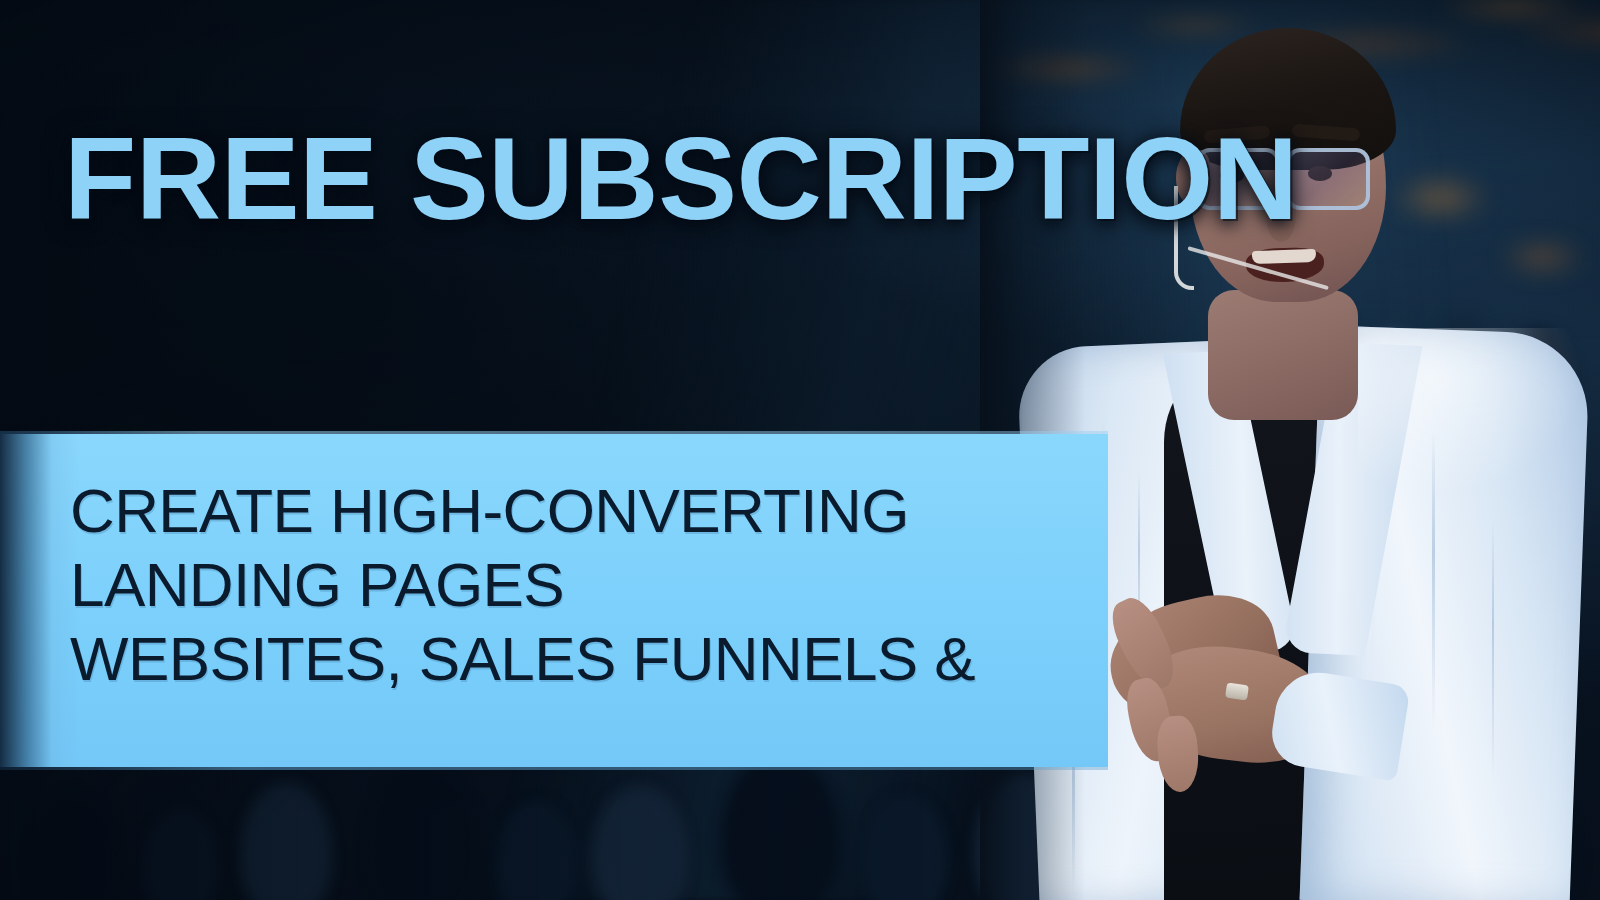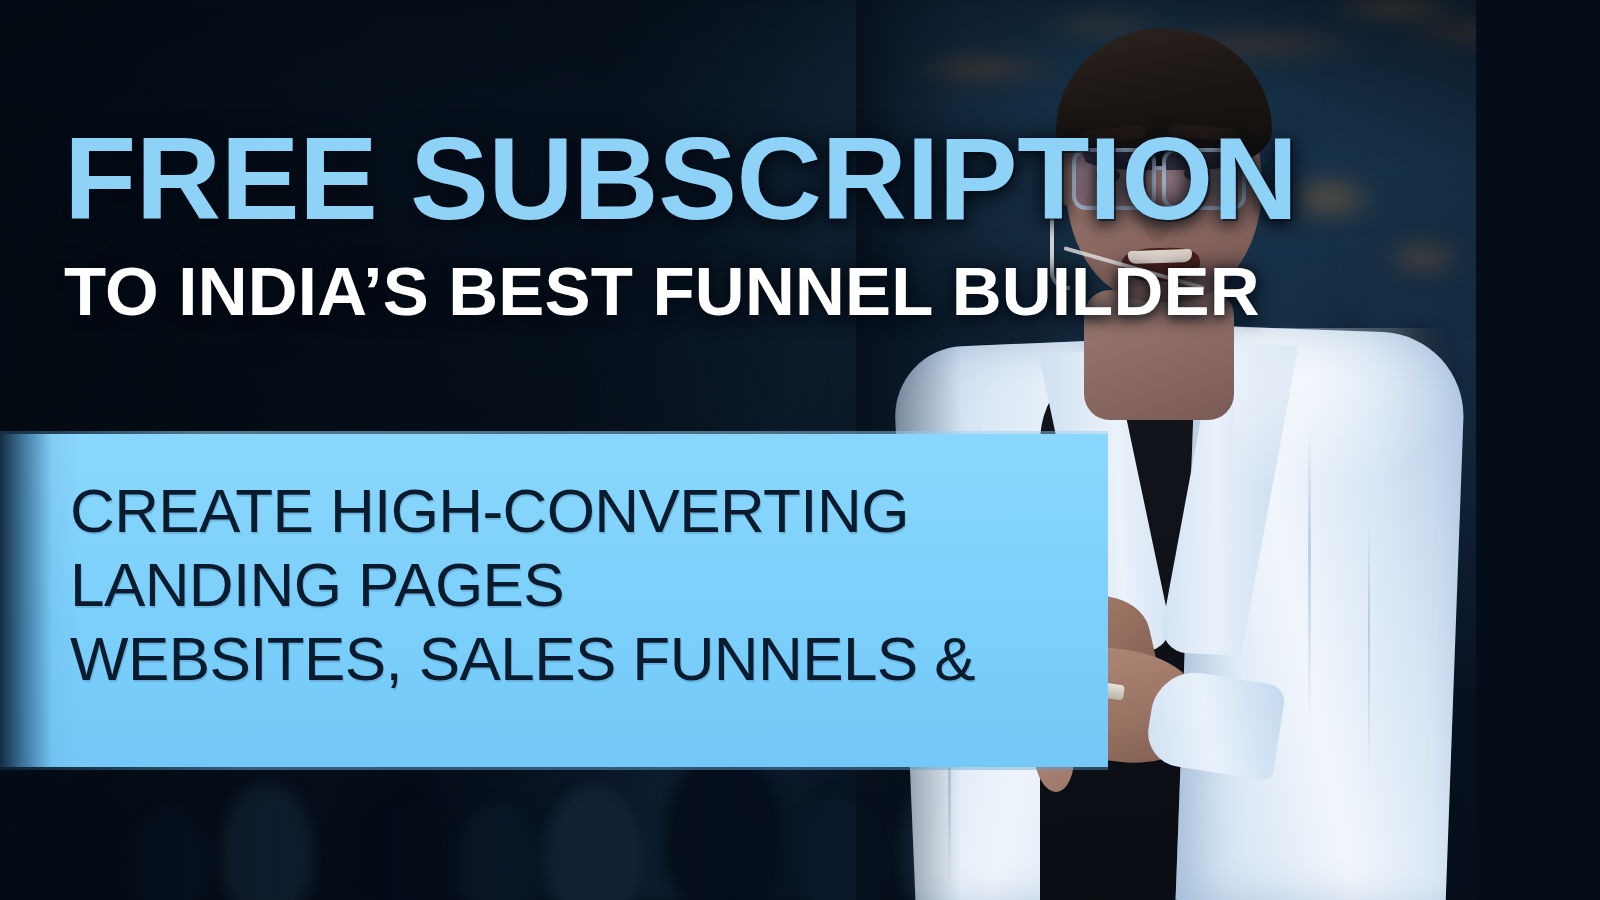--- a/index.html
+++ b/index.html
@@ -6,21 +6,21 @@
   * { margin:0; padding:0; box-sizing:border-box; }
   html, body {
     width:1600px; height:900px;
     overflow:hidden;
     background:#050d18;
     font-family:"Liberation Sans", sans-serif;
   }
 
   .banner {
     position:relative;
-    width:1476px; height:900px;
+    width:1600px; height:900px;
     overflow:hidden;
     background:#14532d;
   }
 
   
   .bg-base {
     position:absolute; inset:0;
     background:
       radial-gradient(ellipse 780px 420px at 78% 8%,  rgba(36,74,106,0.85) 0%, rgba(14,32,50,0.0) 70%),
       radial-gradient(ellipse 620px 380px at 30% 22%, rgba(18,44,68,0.75) 0%, rgba(10,23,36,0.0) 72%),
@@ -422,21 +422,20 @@
     <div class="sp sp-finger" style="left:150px; top:678px; width:40px; height:84px; transform:rotate(-12deg);"></div>
     <div class="sp sp-finger" style="left:178px; top:716px; width:40px; height:76px; transform:rotate(-4deg);"></div>
     <div class="sp sp-ring"></div>
     <div class="sp sp-cuff"></div>
 
     <div class="sp-blend"></div>
   </div>
 
   <div class="headline">
     <div class="h-line1">FREE SUBSCRIPTION</div>
-    <div class="h-line2">TO INDIA’S BEST FUNNEL BUILDER</div>
   </div>
 
   <div class="subbanner">
     <div class="sub-text">
       <div class="sub-line">
         <span class="reg">CREATE </span><span class="bold">HIGH-CONVERTING</span>
       </div>
       <div class="sub-line">
         <span class="bold">LANDING PAGES</span>
       </div>

